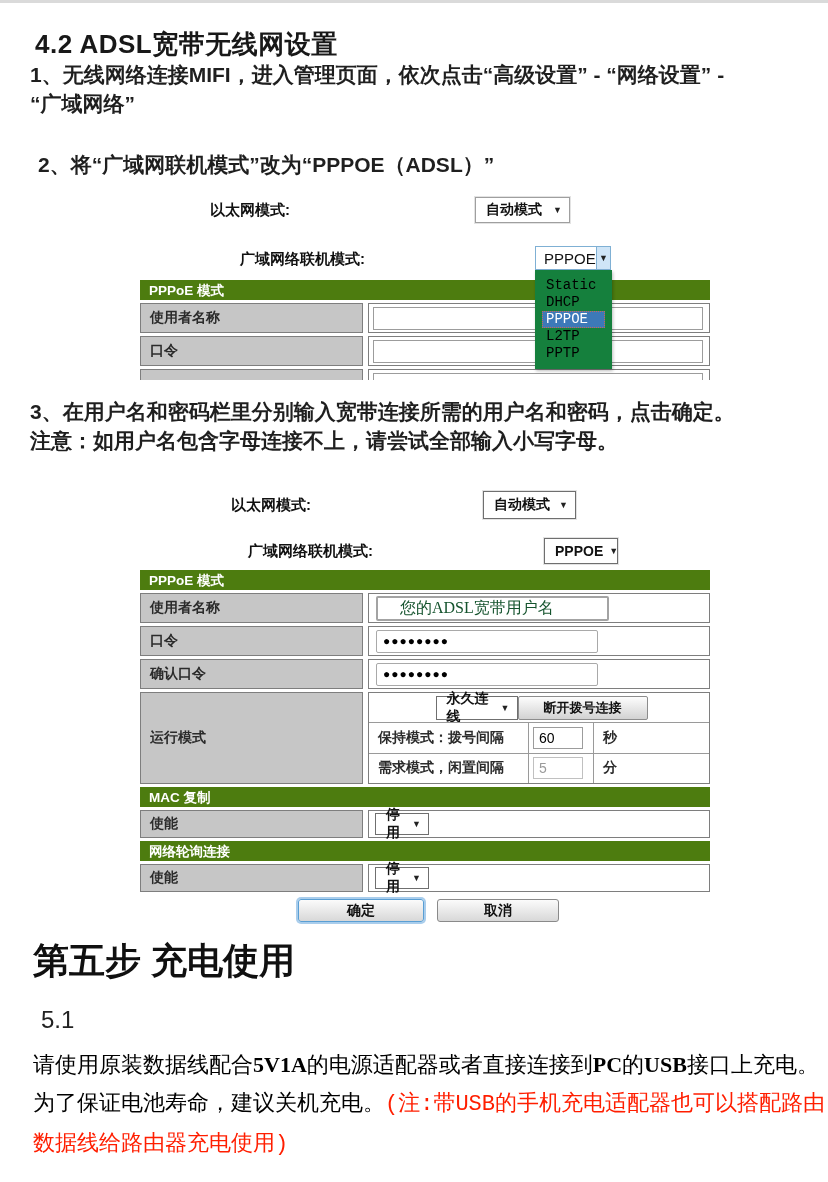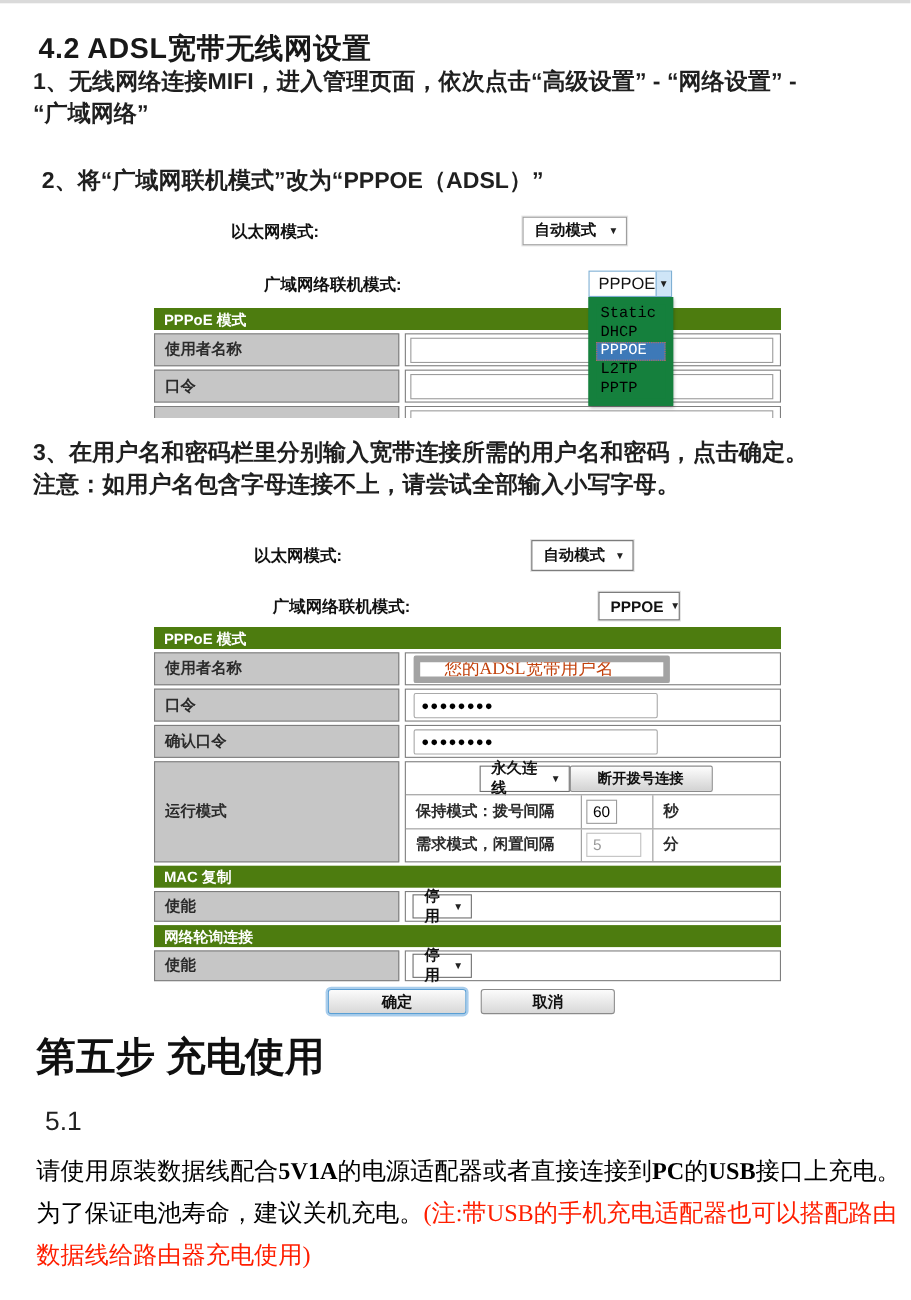--- a/index.html
+++ b/index.html
@@ -12,21 +12,21 @@
   .top-edge { left:0; top:0; width:828px; height:3px; background:#dadada; }
 
   
   .h-sec   { font-size:26px; font-weight:bold; letter-spacing:0.5px; color:#181818; }
   .step    { font-size:21px; font-weight:600; line-height:29px; color:#1f1f1f; white-space:nowrap; }
   .h-big   { font-size:36px; font-weight:bold; color:#101010; }
   .h-sub   { font-size:24px; color:#222; }
   .charge  { font-family:"Liberation Serif", serif; font-size:22px; line-height:38px; color:#000; }
   .charge .line { white-space:nowrap; }
   .seg-b   { font-weight:bold; }
-  .seg-red { color:#ff1e00; font-family:Liberation Serif, serif; }
+  .seg-red { color:#ff1e00; font-family:Liberation Mono, monospace; }
 
   
   .flabel { font-size:15px; font-weight:bold; color:#111; white-space:nowrap; }
   .sel {
     display:flex; align-items:center; justify-content:space-between;
     background:#fff; border:1px solid #6f6f6f; font-size:14px; font-weight:bold;
     color:#111; padding:0 7px 0 10px; box-shadow:0 0 0 1px #e3e3e3;
   }
   .sel .arr { font-size:9px; color:#222; margin-left:6px; }
 
@@ -47,21 +47,21 @@
   .tlabel {
     width:223px; background:#c6c6c6; border:1px solid #7e7e7e; margin-right:5px;
     font-size:14px; font-weight:600; color:#2b2b2b; padding-left:9px;
     display:flex; align-items:center; white-space:nowrap;
   }
   .tcell { flex:1; background:#fff; border:1px solid #7e7e7e; position:relative; display:flex; align-items:center; }
   .clip  { height:11px; overflow:hidden; }
   .clip .trow { margin:0; height:30px; }
 
   .inp { border:1px solid #9c9c9c; background:#fff; font-size:14px; padding:0 5px; font-family:"Liberation Sans", sans-serif; }
-  .inp-red { border:6px solid #a3a3a3; color:#c2410c; font-family:"Liberation Serif", serif; font-size:16px; padding-left:22px; border-radius:2px; }
+  .inp-red { border:2px solid #a3a3a3; color:#14532d; font-family:"Liberation Serif", serif; font-size:16px; padding-left:22px; border-radius:2px; }
   .inp-dots { border:1px solid #a9a9a9; border-radius:2px; font-size:12px; font-weight:bold; letter-spacing:1px; color:#000; padding-left:6px; }
   .inp-dis { border:1px solid #c0c0c0; color:#9a9a9a; }
 
   .subwrap { flex-direction:column; align-items:stretch; padding:0; }
   .sub1 { height:30px; display:flex; align-items:center; justify-content:center; padding:0 1px 0 6px; }
   .sub  { height:31px; border-top:1px solid #9a9a9a; display:flex; align-items:stretch; }
   .sub .c1 { width:160px; border-right:1px solid #9a9a9a; display:flex; align-items:center; padding-left:9px; font-size:14px; font-weight:600; color:#2b2b2b; white-space:nowrap; }
   .sub .c2 { width:65px; border-right:1px solid #9a9a9a; display:flex; align-items:center; padding-left:4px; }
   .sub .c3 { flex:1; display:flex; align-items:center; padding-left:9px; font-size:14px; font-weight:600; color:#2b2b2b; }
 
@@ -184,21 +184,21 @@
           <div class="sub1">
             <div class="sel" style="width:82px; height:24px; box-shadow:none;">
               <span>永久连线</span>
               <span class="arr">▼</span>
             </div>
             <button class="pushbtn" style="width:130px; height:24px;">断开拨号连接</button>
           </div>
           <div class="sub">
             <div class="c1">保持模式：拨号间隔</div>
             <div class="c2">
-                <input class="inp" style="width: 28px; height: 22px;" value="60">
+                <input class="inp" style="width: 50px; height: 22px;" value="60">
               </div>
             <div class="c3">秒</div>
           </div>
           <div class="sub">
             <div class="c1">需求模式，闲置间隔</div>
             <div class="c2">
                 <input class="inp inp-dis" style="width: 50px; height: 22px;" value="5">
               </div>
             <div class="c3">分</div>
           </div>

